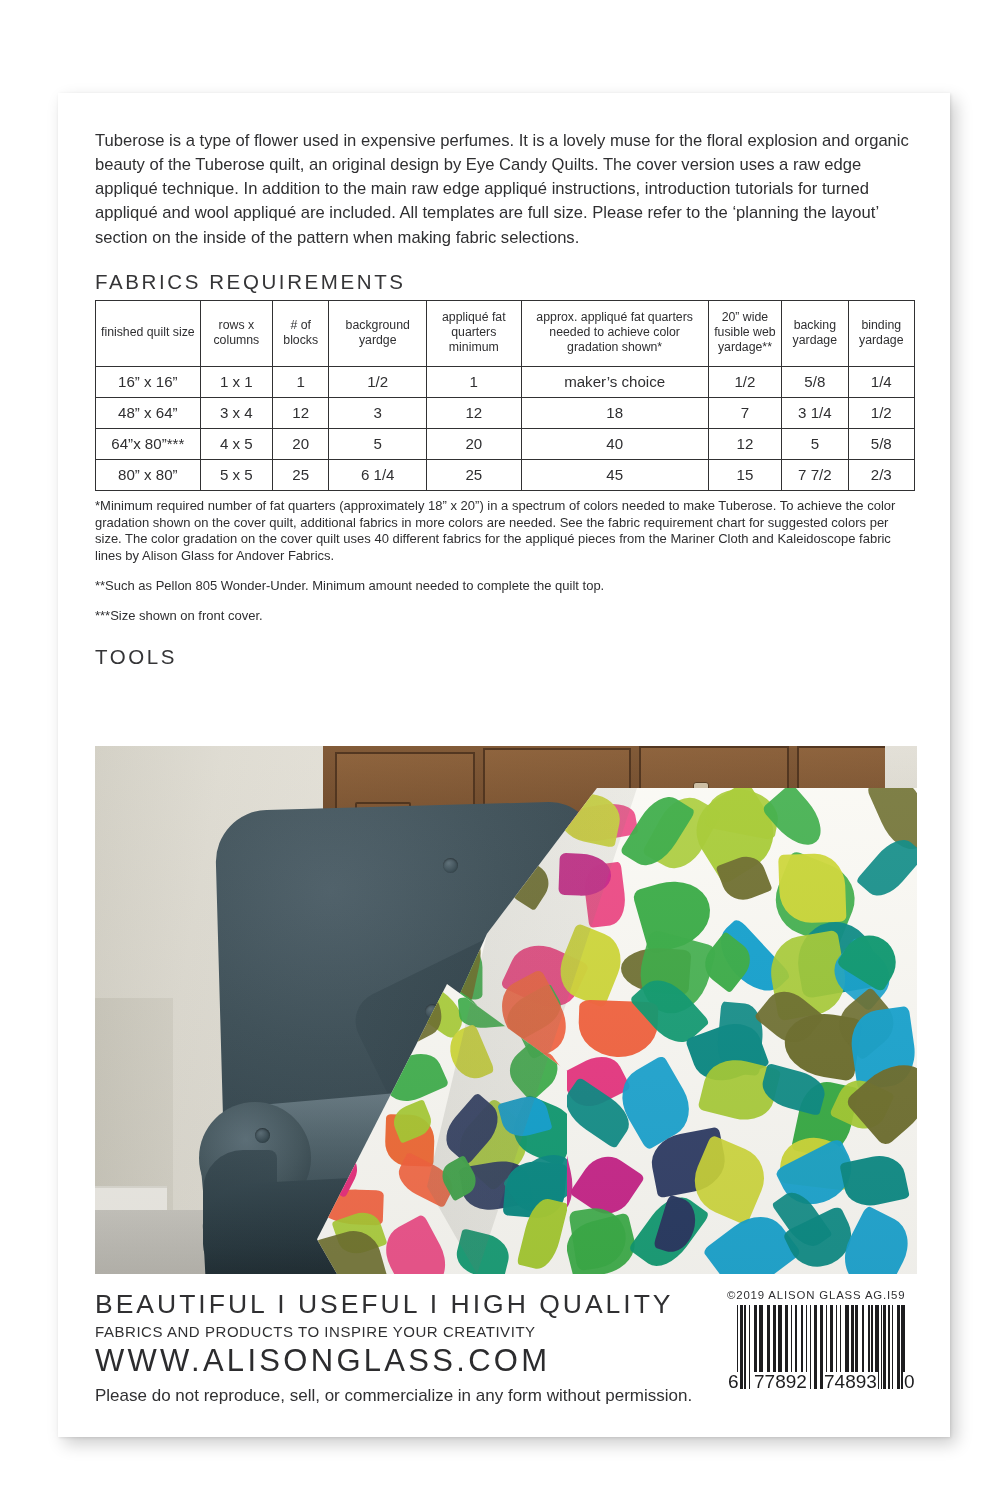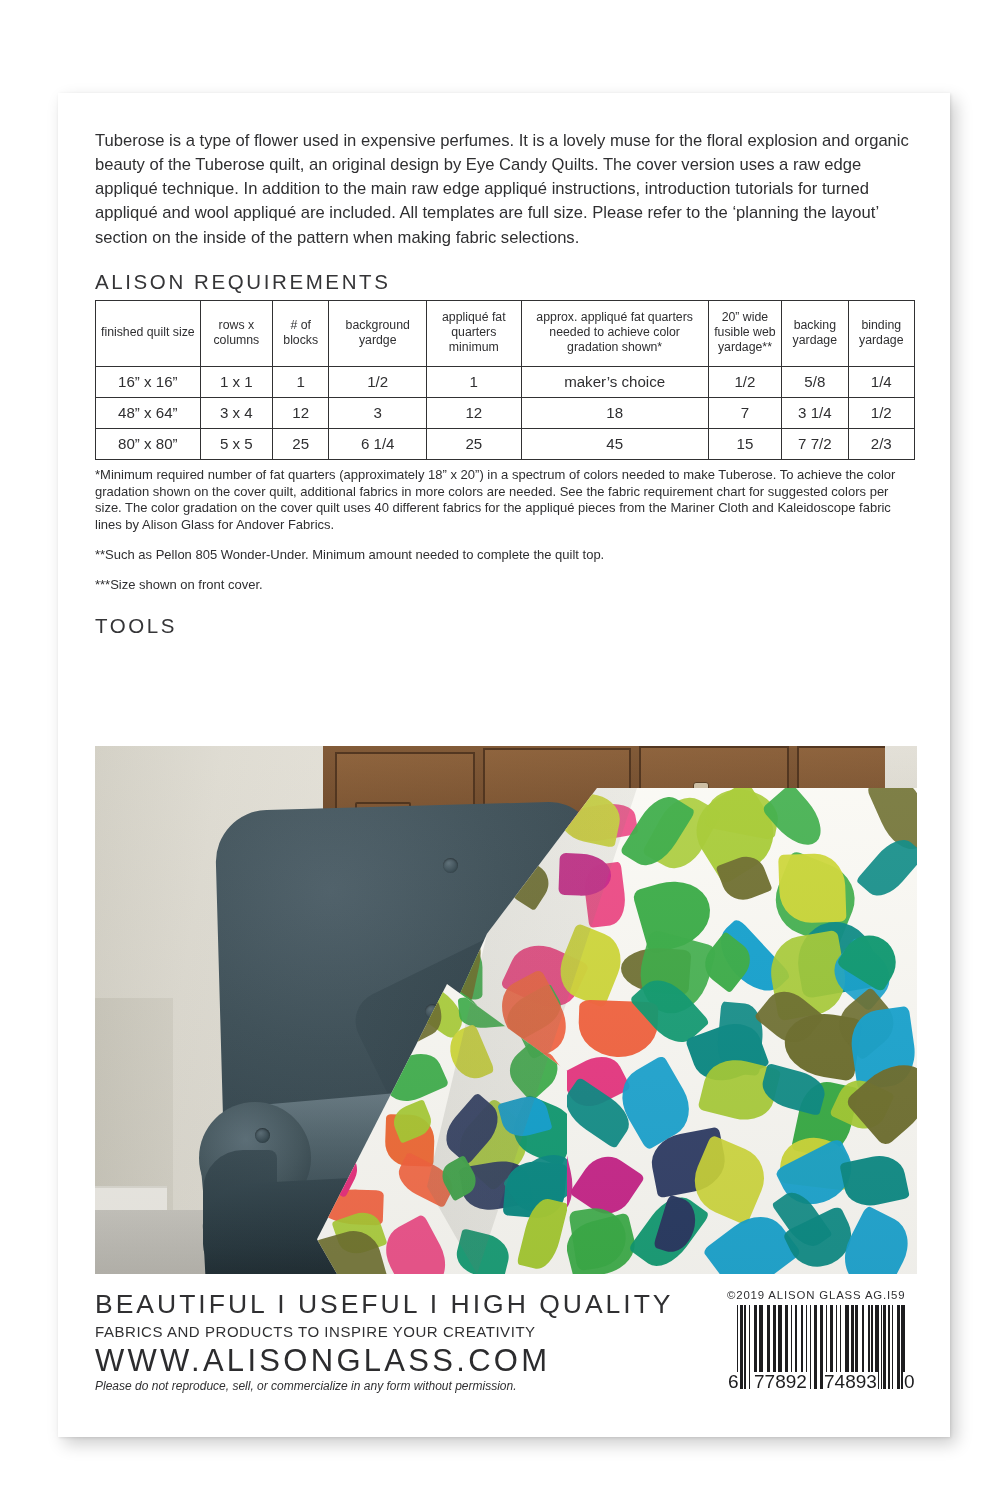--- a/index.html
+++ b/index.html
@@ -207,21 +207,21 @@
     background: linear-gradient(180deg, rgba(255,255,255,0.04), rgba(0,0,0,0.05));
     pointer-events: none;
   }
 
   
   .footer { position: absolute; left: 37px; top: 1196px; width: 822px; }
   .f-left { position: absolute; left: 0; top: 0; width: 620px; }
   .fl1 { font-size: 26.5px; letter-spacing: 3.0px; color: #303032; white-space: nowrap; }
   .fl2 { font-size: 15px; letter-spacing: 0.55px; color: #303032; margin-top: 3px; white-space: nowrap; }
   .fl3 { font-size: 31.0px; letter-spacing: 3.3px; color: #2c2c2e; margin-top: 3px; white-space: nowrap; }
-  .fl4 { font-size: 12px; color: #303032; margin-top: 0; white-space: nowrap; font-style: italic; }
+  .fl4 { font-size: 17px; color: #303032; margin-top: 7px; white-space: nowrap; }
 
   .f-right { position: absolute; left: 632px; top: 0; width: 190px; }
   .copyline { font-size: 11.4px; letter-spacing: 0.85px; color: #2f2f31; white-space: nowrap; }
   .barcode-wrap { margin-top: 4px; position: relative; width: 190px; height: 84px; }
   .bars { position: absolute; left: 10px; top: 0; width: 170px; height: 84px; }
   .bars i { position: absolute; top: 0; background: #1d1d1f; height: 84px; }
   .bnum { position: absolute; bottom: -2px; font-size: 19px; color: #1d1d1f;
           background: #ffffff; padding: 0 1px; line-height: 1; }
   .bn-l  { left: 0px; }
   .bn-g1 { left: 26px; }
@@ -232,21 +232,21 @@
 <body>
 
 <div id="stage">
 
   <div class="page">
 
     <div class="inner">
 
       <p class="intro">Tuberose is a type of flower used in expensive perfumes. It is a lovely muse for the floral explosion and organic beauty of the Tuberose quilt, an original design by Eye Candy Quilts. The cover version uses a raw edge appliqué technique. In addition to the main raw edge appliqué instructions, introduction tutorials for turned appliqué and wool appliqué are included. All templates are full size. Please refer to the ‘planning the layout’ section on the inside of the pattern when making fabric selections.</p>
 
-      <h2 class="heading">ALISON REQUIREMENTS</h2>
+      <h2 class="heading">FABRICS REQUIREMENTS</h2>
 
       <table class="fabric">
         <colgroup>
           <col class="c0">
             <col class="c1">
             <col class="c2">
             <col class="c3">
             <col class="c4">
           <col class="c5">
             <col class="c6">
@@ -281,20 +281,31 @@
           <tr>
             <td>48” x 64”</td>
             <td>3 x 4</td>
             <td>12</td>
             <td>3</td>
             <td>12</td>
             <td>18</td>
             <td>7</td>
             <td>3 1/4</td>
             <td>1/2</td>
+          </tr>
+          <tr>
+            <td>64”x 80”***</td>
+            <td>4 x 5</td>
+            <td>20</td>
+            <td>5</td>
+            <td>20</td>
+            <td>40</td>
+            <td>12</td>
+            <td>5</td>
+            <td>5/8</td>
           </tr>
           <tr>
             <td>80” x 80”</td>
             <td>5 x 5</td>
             <td>25</td>
             <td>6 1/4</td>
             <td>25</td>
             <td>45</td>
             <td>15</td>
             <td>7 7/2</td>

